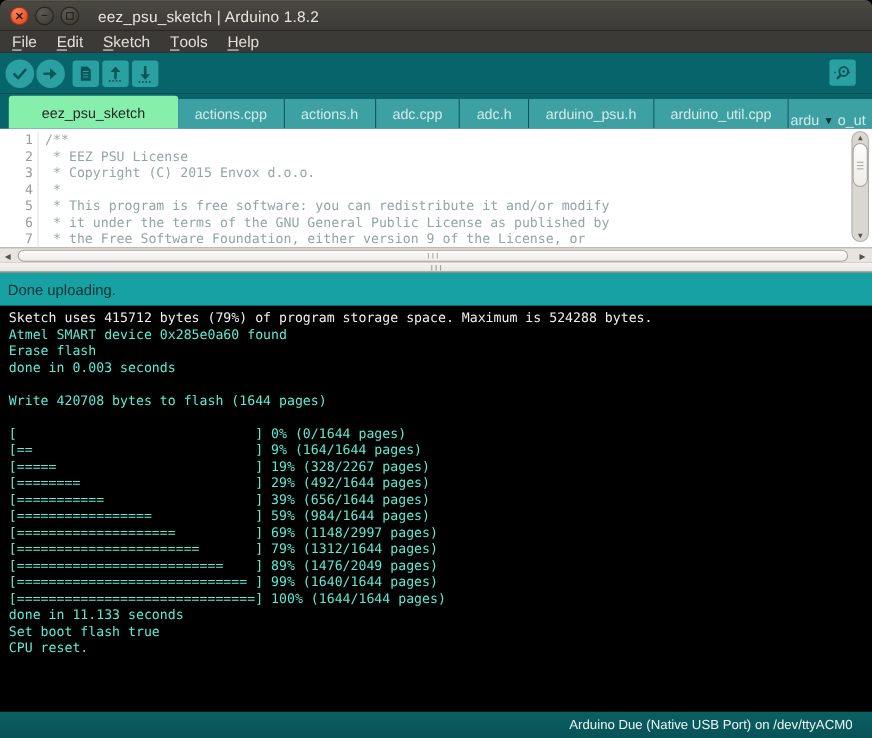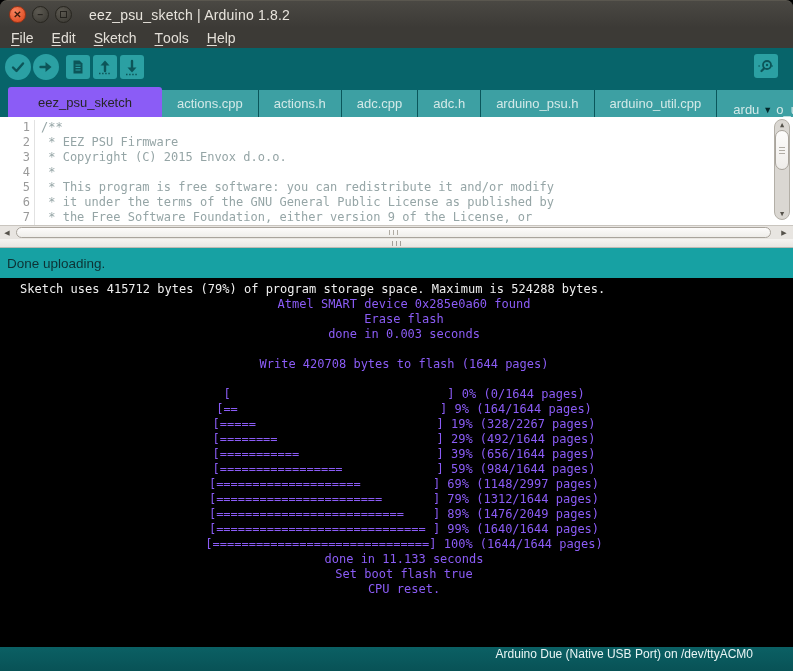--- a/index.html
+++ b/index.html
@@ -28,22 +28,22 @@
   .tbtn.square { width:24px; height:24px; border-radius:3px; }
   .tbtn.verify { margin-left:5px; }
   .tbtn.upload { margin-left:2px; }
   .tbtn.newdoc { margin-left:7px; }
   .tbtn.open, .tbtn.save { margin-left:3px; }
   .tbtn.serial { position:absolute; right:15px; top:6px; }
 
   
   .tabbar { height:32px; background:#07646a; display:flex; align-items:flex-end; padding-left:8px; flex:0 0 auto; overflow:hidden; }
   .tab { height:27px; margin-top:7px; background:#3da0a3; color:#d3e9e8; font-size:13px; display:flex; align-items:center; justify-content:center; padding:0 15px; border-right:1px solid #0a565b; white-space:nowrap; cursor:pointer; }
-  .tab.active { height:30px; margin-top:14px; background:#8b5cf6; color:#262626; border-radius:3px 3px 0 0; border-right:none; padding:0 30px; }
-  .tab.overflow { flex:1 1 auto; min-width:0; overflow:hidden; justify-content:space-between; padding:12px 6px 0 16px; border-right:none; }
+  .tab.active { height:30px; margin-top:14px; background:#86efac; color:#262626; border-radius:3px 3px 0 0; border-right:none; padding:0 30px; }
+  .tab.overflow { flex:1 1 auto; min-width:0; overflow:hidden; justify-content:flex-end; padding:12px 6px 0 16px; border-right:none; }
   .tab-drop { color:#03282b; font-size:9px; margin:0 4px; cursor:pointer; }
 
   
   .editor { height:108px; background:#ffffff; position:relative; overflow:hidden; flex:0 0 auto; font-family:"DejaVu Sans Mono", monospace; font-size:12px; line-height:15px; padding-top:3px; cursor:text; }
   .code-row { display:flex; height:15px; }
   .gutter-no { width:30px; text-align:right; color:#9a9a9a; flex:0 0 auto; }
   .gutter-sep { width:7px; border-left:1px solid #e2e2e2; margin-left:4px; flex:0 0 auto; }
   .code-text { color:#95a5a6; white-space:pre; }
 
   
@@ -62,27 +62,27 @@
 
   
   .splitter { height:9px; background:linear-gradient(#f6f4f1,#e9e6e2); border-bottom:1px solid #bebab3; display:flex; align-items:center; justify-content:center; gap:3px; cursor:row-resize; flex:0 0 auto; }
   .splitter i { display:block; height:5px; border-left:1px solid #a39f98; }
 
   
   .status-teal { height:30px; background:#17a1a3; display:flex; align-items:center; padding-left:7px; flex:0 0 auto; }
   .status-teal .msg { color:#0d3234; font-size:13.5px; }
 
   
-  .console { height:369px; background:#000000; padding:4px 5px 0 20px; font-family:"DejaVu Sans Mono", monospace; font-size:12px; line-height:15px; overflow:hidden; flex:0 0 auto; cursor:text; }
+  .console { height:369px; background:#000000; padding:4px 5px 0 8px; font-family:"DejaVu Sans Mono", monospace; font-size:12px; line-height:15px; overflow:hidden; flex:0 0 auto; cursor:text; }
   .cline { white-space:pre; height:15px; }
   .cline.white { color:#efefef; }
-  .cline.orange { color:#8b5cf6;text-align:center; }
-
-  
-  .bottombar { height:24px; background:linear-gradient(#0b6064,#085256); display:flex; justify-content:flex-end; padding-right:40px; flex:1 0 auto; }
+  .cline.orange { color:#5eead4; }
+
+  
+  .bottombar { height:24px; background:linear-gradient(#0b6064,#085256); display:flex; align-items:center; justify-content:flex-end; padding-right:18px; flex:1 0 auto; }
   .bottombar .board { color:#eaf5f5; font-size:12px; }
 
   svg.icon { display:block; }
 </style>
 </head>
 <body>
 
 <div class="window">
 
   <div class="titlebar">
@@ -196,21 +196,21 @@
 
   <div class="editor">
     <div class="code-row">
         <span class="gutter-no">1</span>
         <span class="gutter-sep"></span>
         <span class="code-text">/**</span>
       </div>
     <div class="code-row">
         <span class="gutter-no">2</span>
         <span class="gutter-sep"></span>
-        <span class="code-text"> * EEZ PSU Firmware</span>
+        <span class="code-text"> * EEZ PSU License</span>
       </div>
     <div class="code-row">
         <span class="gutter-no">3</span>
         <span class="gutter-sep"></span>
         <span class="code-text"> * Copyright (C) 2015 Envox d.o.o.</span>
       </div>
     <div class="code-row">
         <span class="gutter-no">4</span>
         <span class="gutter-sep"></span>
         <span class="code-text"> *</span>

